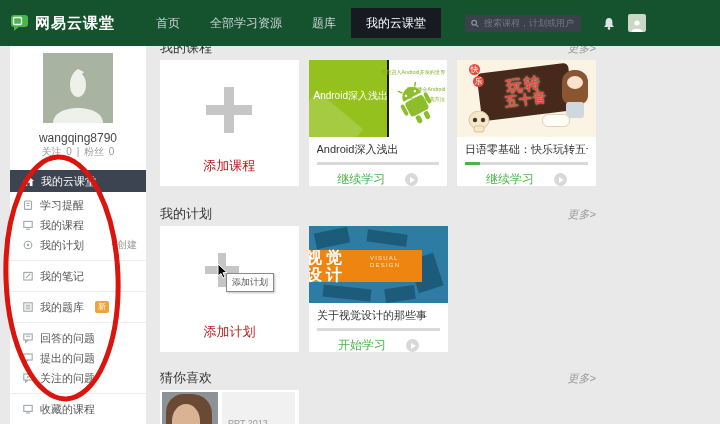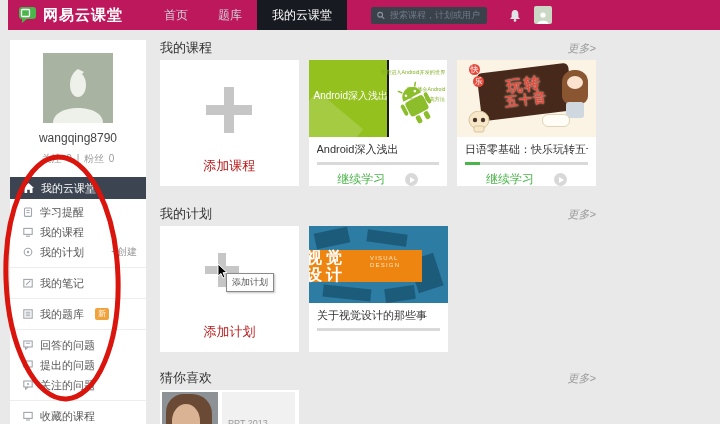--- a/index.html
+++ b/index.html
@@ -1,38 +1,38 @@
 <!DOCTYPE html>
 <html><head>
 <meta charset="utf-8">
 <style>
   html,body{margin:0;padding:0;}
   body{width:720px;height:424px;overflow:hidden;background:#e9e9e9;
        font-family:"Liberation Sans","DejaVu Sans",sans-serif;position:relative;}
 
   
-  .navbar{position:absolute;top:0;left:8px;right:0;height:30px;background:#be185d;
+  .navbar{position:absolute;top:0;left:0;right:0;height:46px;background:#14532d;
           display:flex;align-items:center;z-index:10;}
   .logo{display:flex;align-items:center;gap:6px;margin:0 26px 0 10px;cursor:pointer;}
   .logo-text{color:#fff;font-size:15px;font-weight:bold;letter-spacing:1px;}
   .nav-item{color:#cfd3d9;font-size:12px;padding:0 15px;height:30px;line-height:30px;cursor:pointer;}
   .nav-item.active{background:#171a20;color:#fff;}
   .search-box{margin-left:24px;width:104px;height:17px;background:#3a414b;border-radius:2px;
               display:flex;align-items:center;padding:0 6px;gap:5px;}
   .search-box input{background:transparent;border:0;outline:0;color:#aeb6c0;font-size:9px;width:100%;padding:0;}
   .search-box input::placeholder{color:#6f7a87;}
   .bell-wrap{margin-left:22px;cursor:pointer;display:flex;align-items:center;}
   .nav-avatar{width:18px;height:18px;background:#ccd8c6;border-radius:2px;margin-left:13px;
               overflow:hidden;display:flex;align-items:flex-end;justify-content:center;cursor:pointer;}
 
   
   .sidebar{position:absolute;left:10px;top:40px;width:136px;bottom:0;background:#fff;z-index:5;}
   .side-avatar{width:70px;height:70px;margin:13px auto 8px;background:#a9b3a2;overflow:hidden;
                display:flex;align-items:flex-end;justify-content:center;}
-  .username{text-align:center;font-size:12px;color:#454545;margin-bottom:7px;}
+  .username{text-align:center;font-size:12px;color:#454545;margin-bottom:0;}
   .stats{text-align:center;font-size:10px;color:#9a9a9a;margin-bottom:11px;}
   .stats span{margin:0 1px;}
   .menu-item{height:20px;display:flex;align-items:center;padding-left:13px;gap:7px;
              font-size:11px;color:#555;cursor:pointer;}
   .menu-item.active{height:22px;background:#3b4450;color:#fff;margin-bottom:3px;}
   .menu-divider{height:1px;background:#ededed;margin:5px 0;}
   .badge{background:#f0a23b;color:#fff;font-size:8px;line-height:10px;padding:1px 3px;border-radius:2px;margin-left:4px;}
   .menu-action{margin-left:auto;margin-right:9px;font-size:10px;color:#999;}
 
   
@@ -124,20 +124,21 @@
 <div class="navbar">
   <div class="logo">
     <svg width="19" height="18" viewBox="0 0 19 18">
       <rect x="1" y="1" width="17" height="12" rx="3" fill="#4ab54a"></rect>
       <polygon points="4,12 4,17 10,12" fill="#4ab54a"></polygon>
       <rect x="3.5" y="3.5" width="8" height="7" rx="1" fill="none" stroke="#ffffff" stroke-width="1.3"></rect>
     </svg>
     <span class="logo-text">网易云课堂</span>
   </div>
   <div class="nav-item">首页</div>
+  <div class="nav-item">全部学习资源</div>
   <div class="nav-item">题库</div>
   <div class="nav-item active">我的云课堂</div>
   <div class="search-box">
     <svg width="9" height="9" viewBox="0 0 10 10">
       <circle cx="4" cy="4" r="3" fill="none" stroke="#8a939e" stroke-width="1.4"></circle>
       <line x1="6.4" y1="6.4" x2="9.2" y2="9.2" stroke="#8a939e" stroke-width="1.4"></line>
     </svg>
     <input type="text" placeholder="搜索课程，计划或用户" style="">
   </div>
   <div class="bell-wrap">
@@ -362,20 +363,24 @@
         <div class="vd-band">
           <span class="vd-heading">视觉设计</span>
           <span class="vd-sub">VISUAL DESIGN</span>
         </div>
       </div>
       <div class="card-body">
         <div class="card-title">关于视觉设计的那些事</div>
         <div class="progress-track">
           <div class="progress-fill" style="width: 0%;"></div>
         </div>
+        <div class="card-action">
+          <span class="action-label">开始学习</span>
+          <span class="play-icon"></span>
+        </div>
       </div>
     </div>
   </div>
 
   <div class="section-head sh3">
     <span class="section-title">猜你喜欢</span>
     <span class="more-link">更多&gt;</span>
   </div>
   <div class="cards">
     <div class="card">

